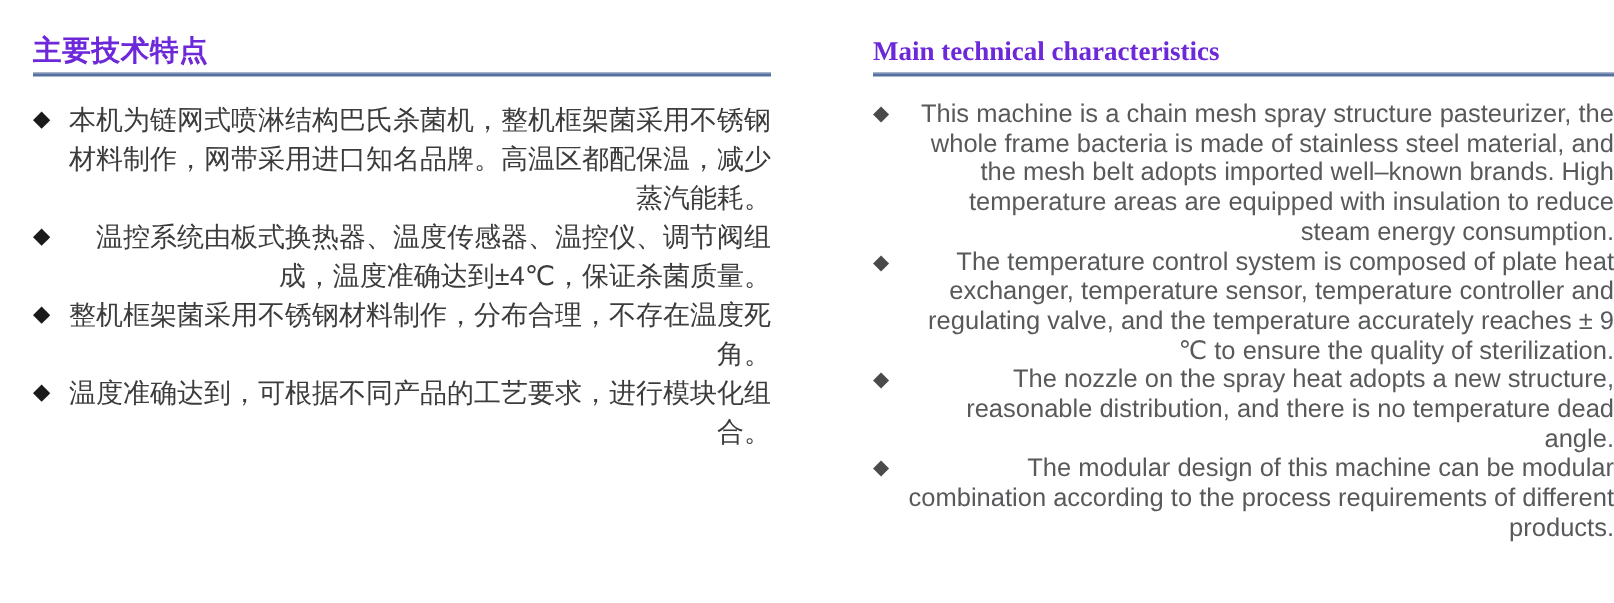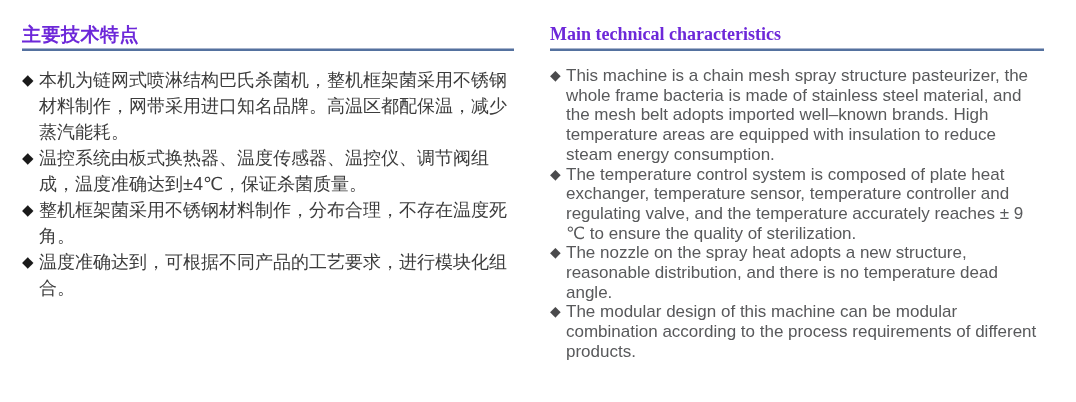--- a/index.html
+++ b/index.html
@@ -8,21 +8,21 @@
     height: 402px;
     background: #ffffff;
     position: relative;
     overflow: hidden;
     font-family: "Liberation Sans", "DejaVu Sans", sans-serif;
   }
   .page { position: absolute; inset: 0; }
 
   .col { position: absolute; top: 24px; }
   .col-zh { left: 22px;  width: 492px; }
-  .col-en { left: 550px; width: 494px; }
+  .col-en { left: 582px; width: 494px; }
 
   .title {
     margin: 0;
     font-weight: bold;
     color: #6d28d9;
     white-space: nowrap;
   }
   .title-zh {
     font-size: 19px;
     line-height: 21px;
@@ -49,21 +49,21 @@
   }
   .list-zh { margin-top: 16px; }
   .list-en { margin-top: 15px; }
 
   .item { display: flex; align-items: flex-start; }
 
   .glyph {
     flex: 0 0 auto;
     display: inline-block;
   }
-  .text { flex: 1 1 auto; }
+  .text { flex: 1 1 auto; text-align: right; }
 
   .list-zh .item {
     font-size: 18px;
     line-height: 26px;
     color: #3c3c3c;
   }
   .list-zh .glyph {
     width: 17px;
     font-size: 15px;
     line-height: 26px;

